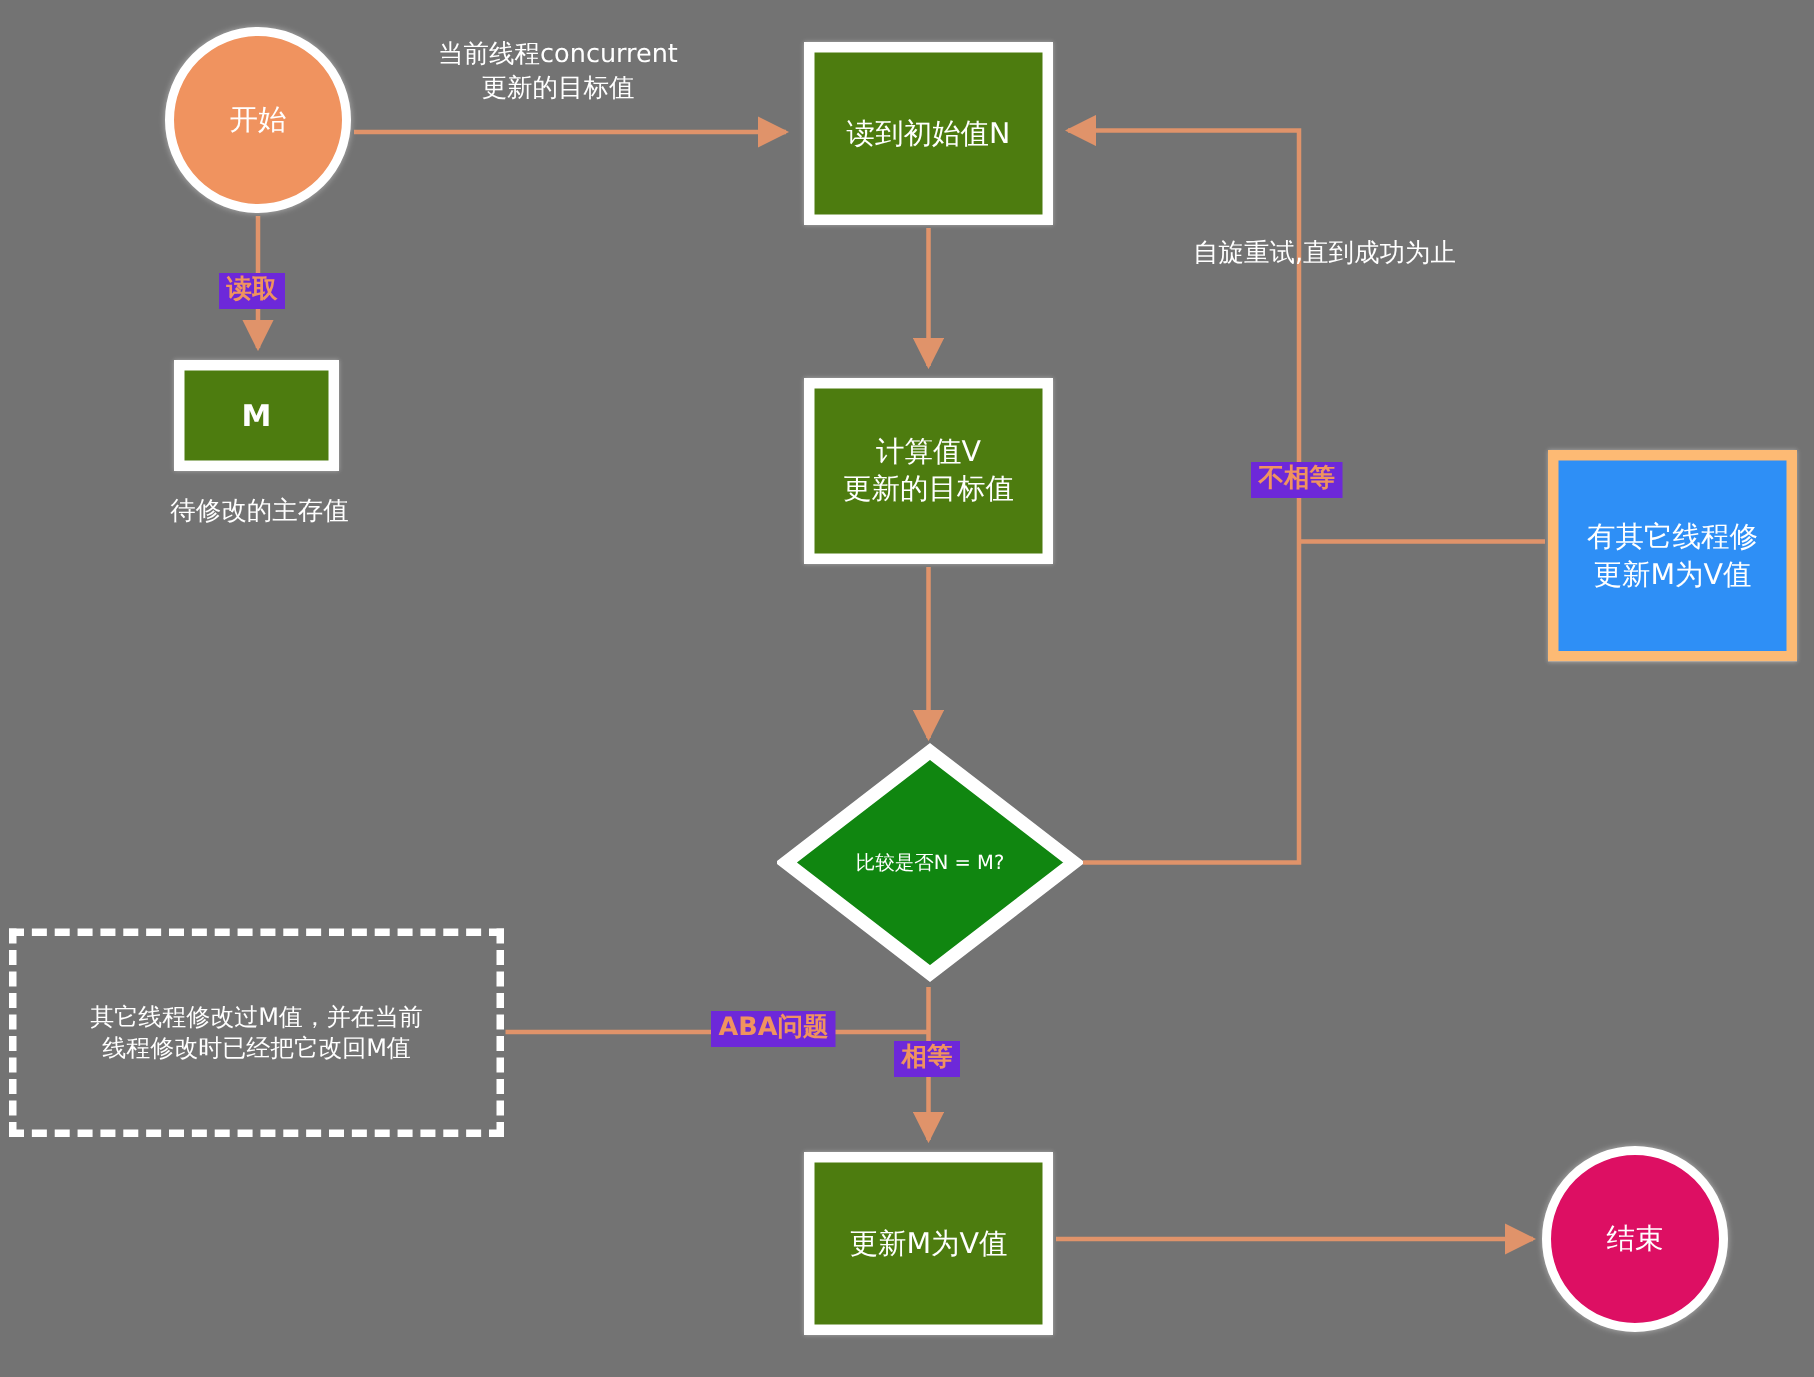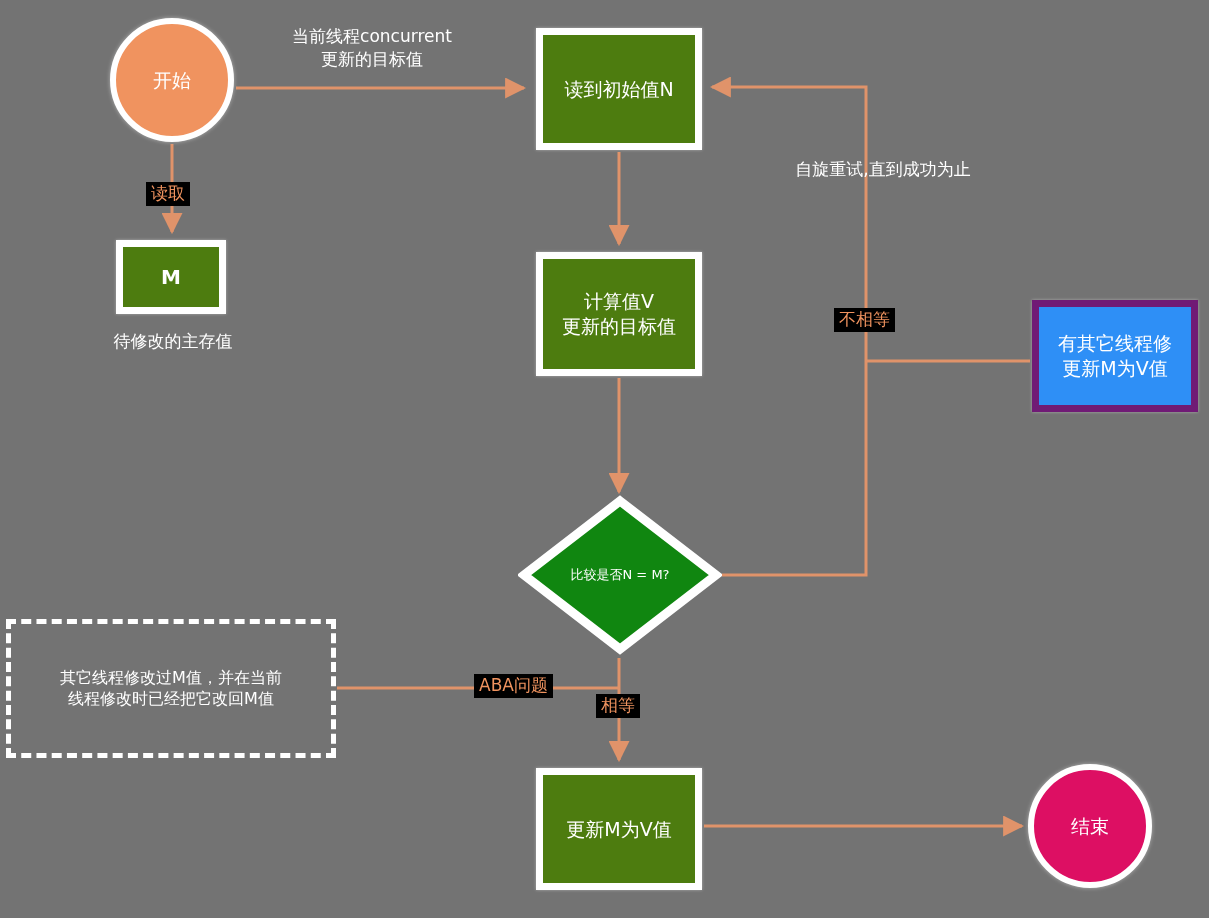--- a/index.html
+++ b/index.html
@@ -60,23 +60,23 @@
     font-size: 19px;
     box-shadow: 0 0 3px rgba(255,255,255,0.4);
   }
   .box-m      { left: 116px; top: 240px; width: 110px; height: 74px; font-size: 20px; font-weight: 700; }
   .box-readn  { left: 536px; top: 28px;  width: 166px; height: 122px; }
   .box-calc   { left: 536px; top: 252px; width: 166px; height: 124px; }
   .box-update { left: 536px; top: 768px; width: 166px; height: 122px; }
   
   .box-blue {
     left: 1032px; top: 300px;
-    width: 166px; height: 112px;
+    width: 166px; height: 141px;
     background: #2E8FF6;
-    border: 7px solid #701a75;
+    border: 7px solid #fdba74;
     font-size: 19px;
     box-shadow: 0 0 3px rgba(255,255,255,0.4);
   }
   
   .diamond-wrap {
     position: absolute;
     left: 518px; top: 495px;
     width: 204px; height: 160px;
   }
   .diamond-wrap svg { position: absolute; left: 0; top: 0; }
@@ -109,26 +109,27 @@
     text-align: center;
     line-height: 1.35;
     white-space: pre-line;
   }
   .cap-concurrent { left: 252px; top: 25px;  width: 240px; }
   .cap-mainmem    { left: 78px;  top: 330px; width: 190px; }
   .cap-spin       { left: 758px; top: 158px; width: 250px; }
   
   .chip {
     position: absolute;
-    background: #000000;
+    background: #6d28d9;
     color: #F0935F;
     font-size: 17px;
     padding: 2px 5px;
     white-space: nowrap;
     line-height: 1.15;
+    font-weight: bold;
   }
   .chip-read     { left: 146px; top: 182px; }
   .chip-noteq    { left: 834px; top: 308px; }
   .chip-aba      { left: 474px; top: 674px; }
   .chip-eq       { left: 596px; top: 694px; }
 </style>
 </head>
 <body>
 
 <div id="canvas">

